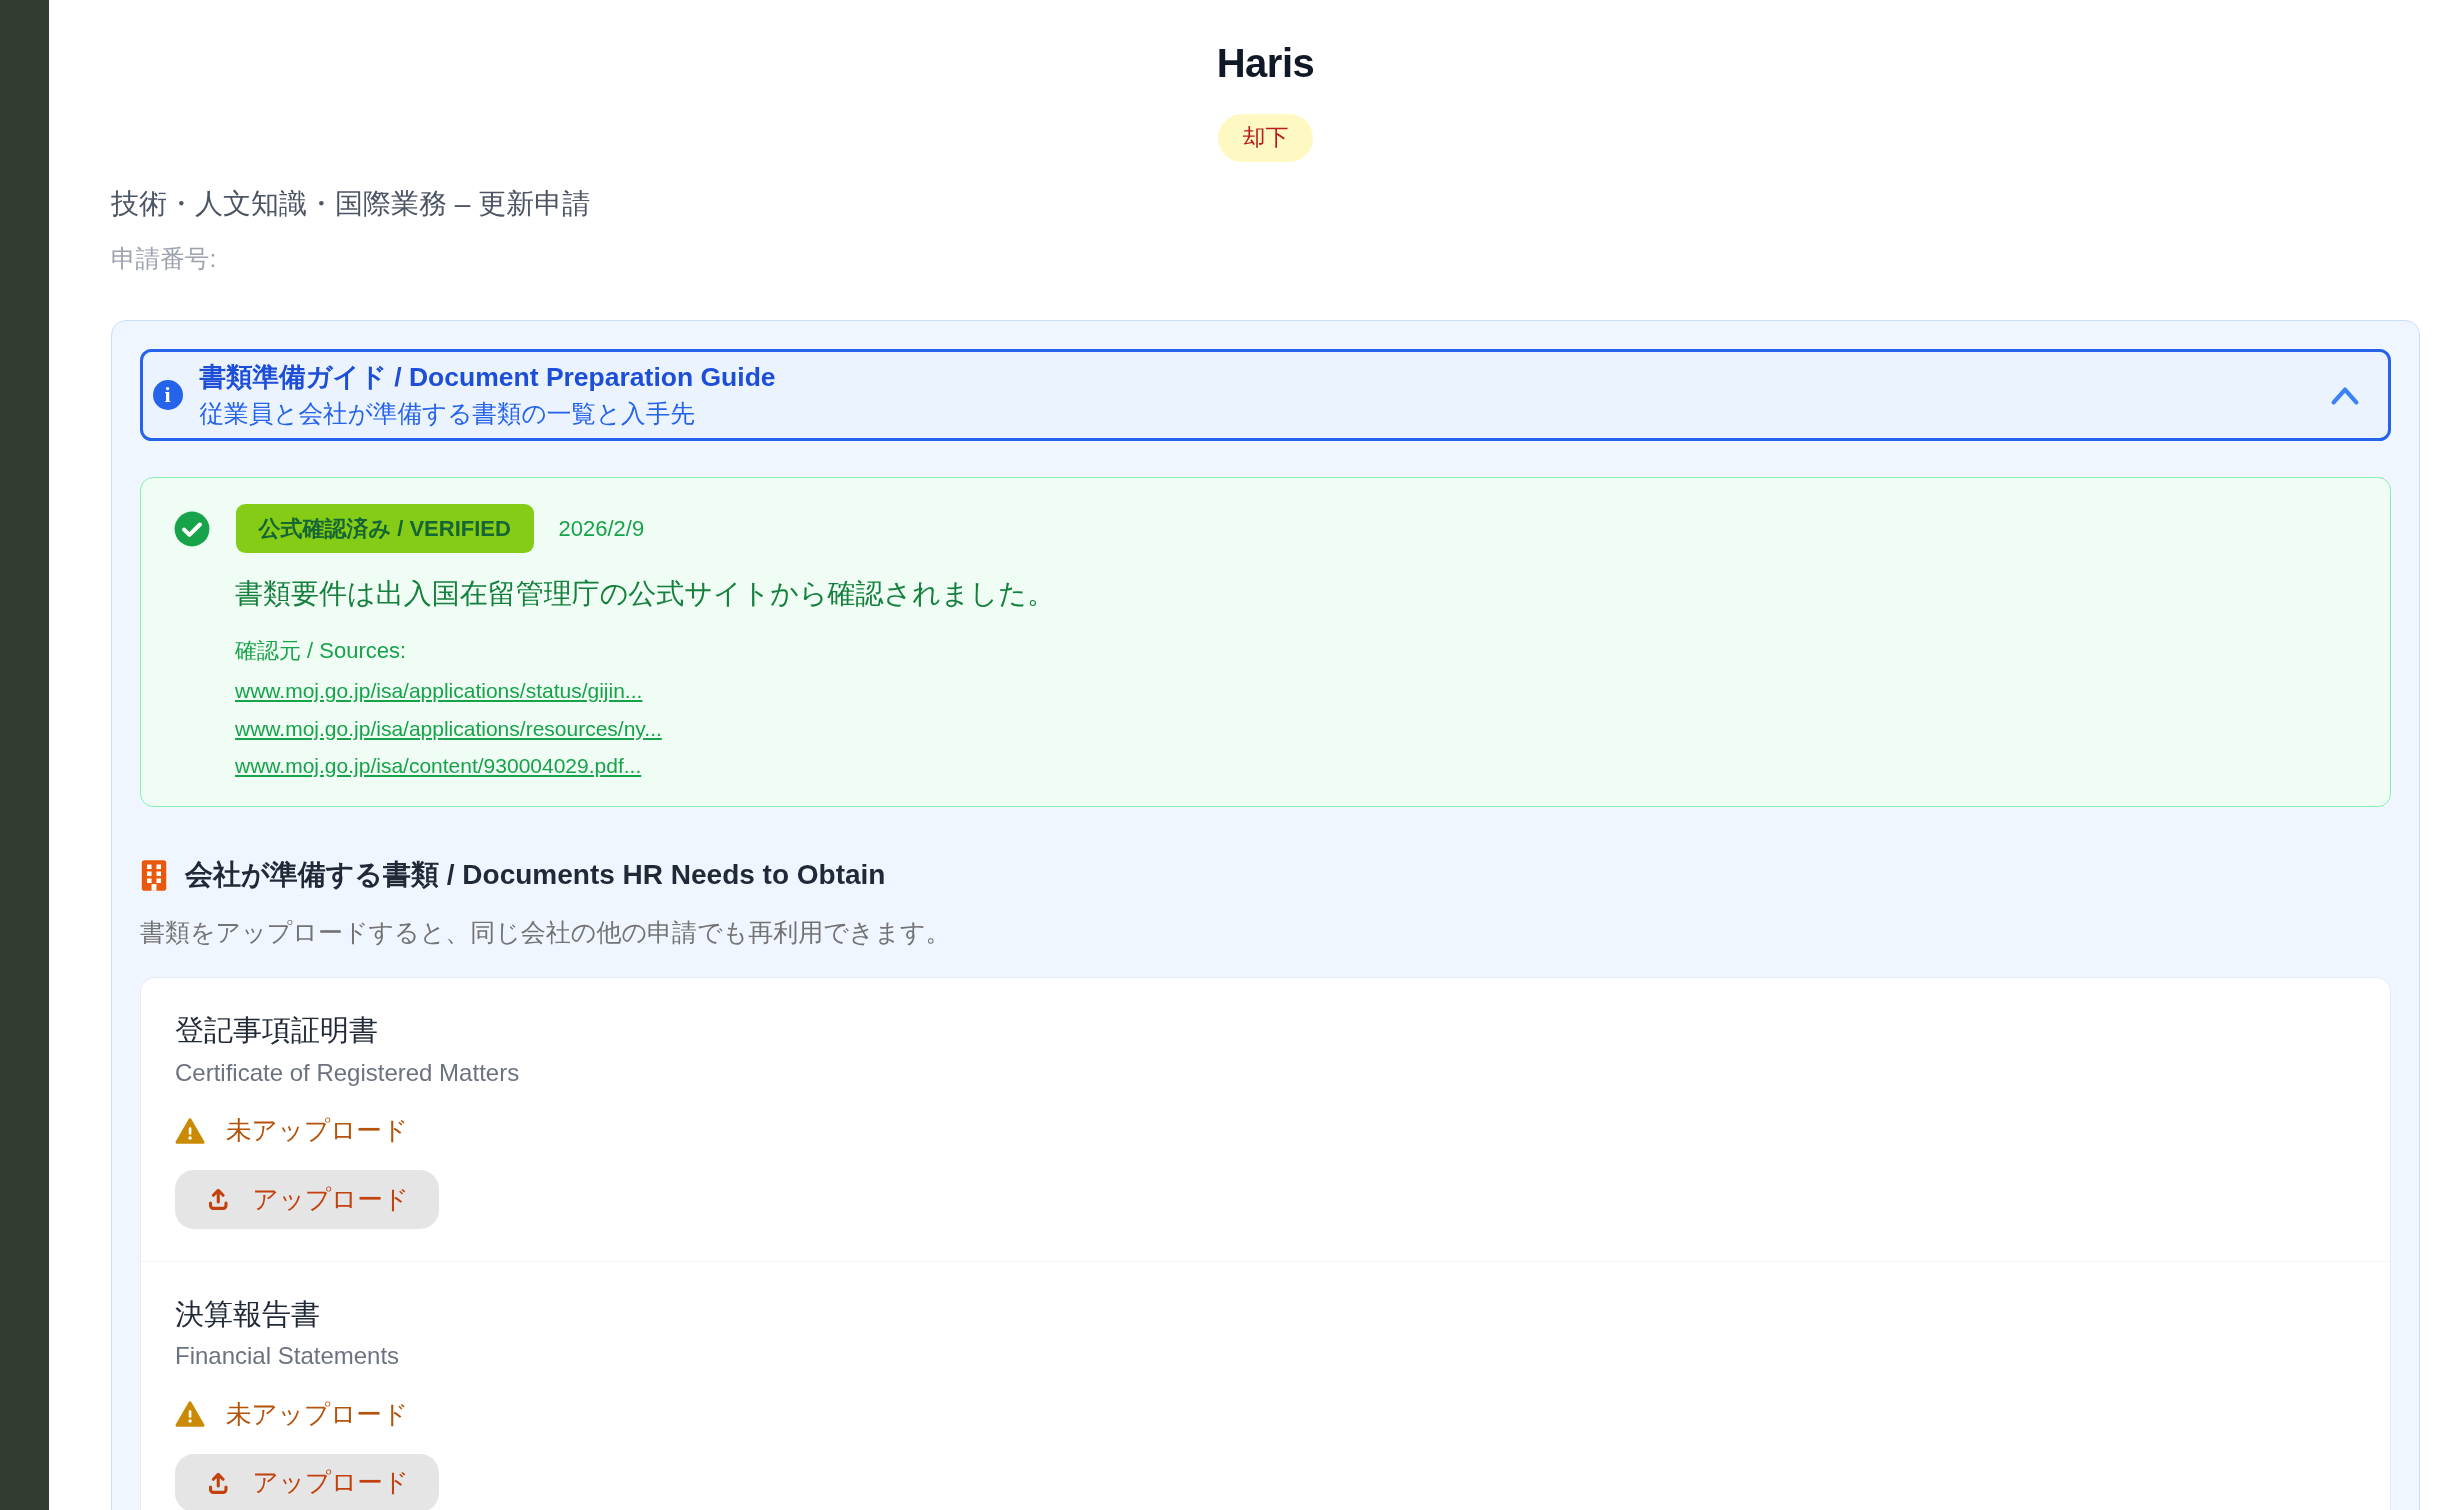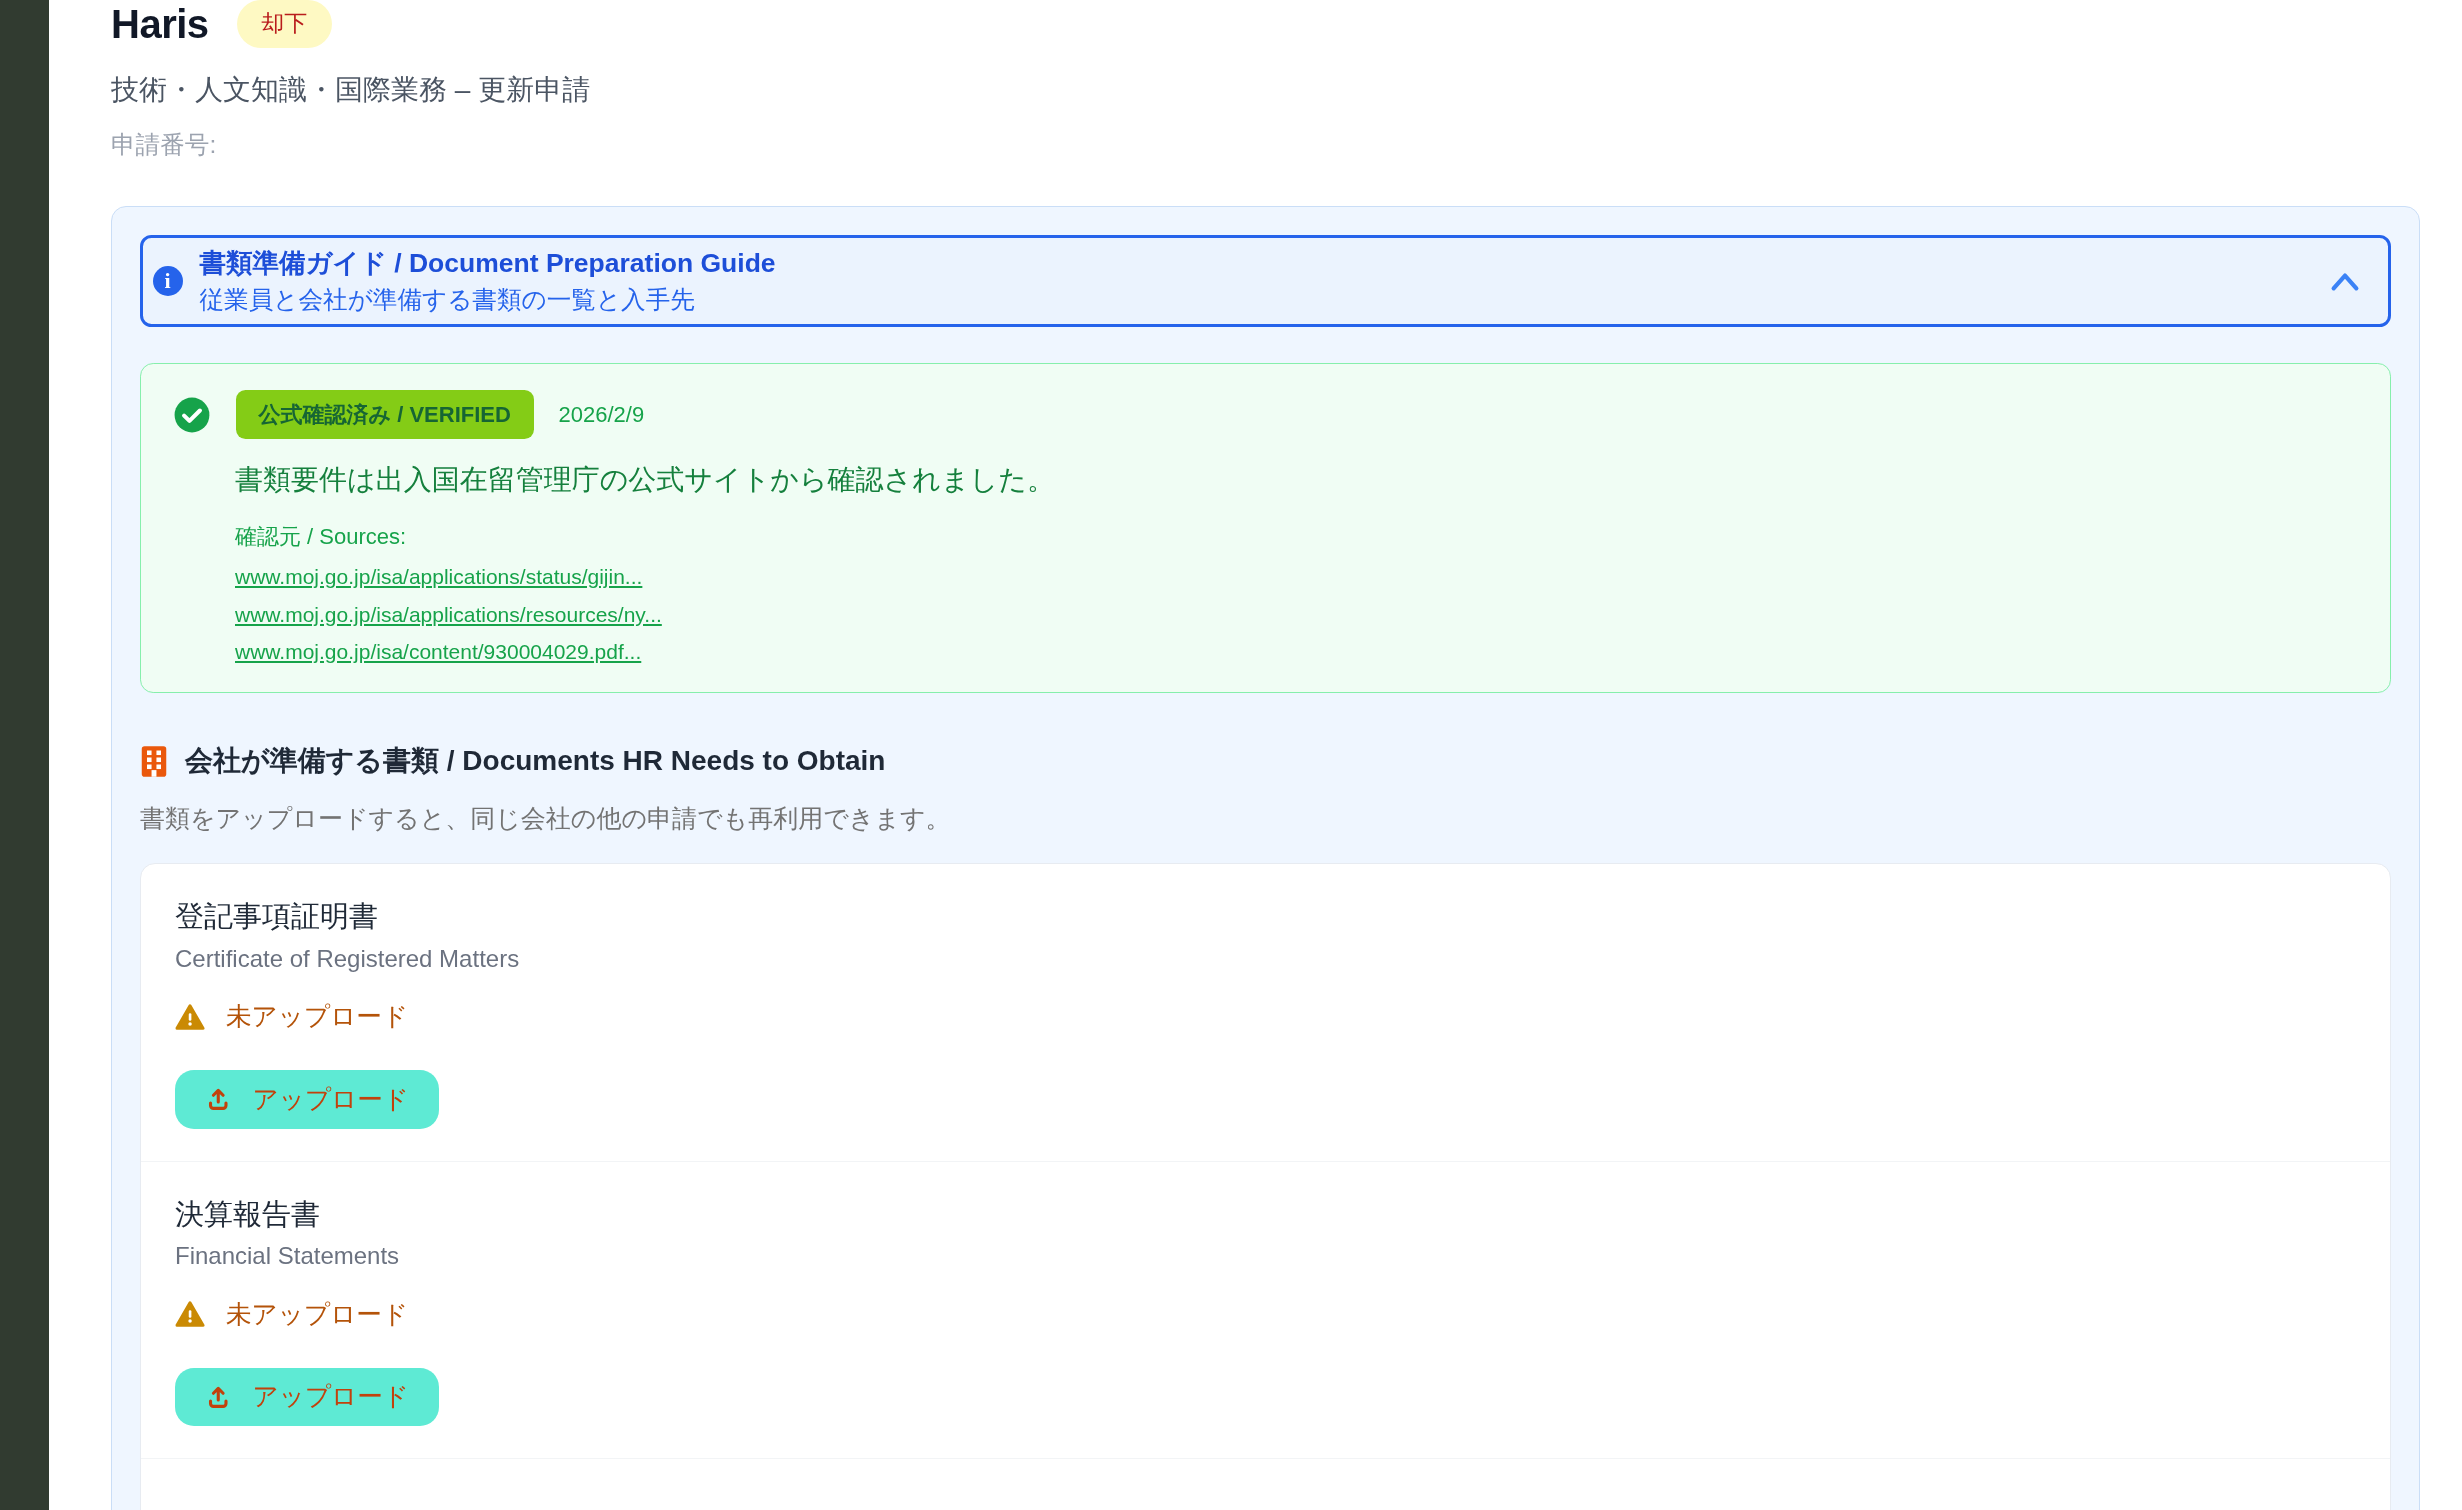--- a/index.html
+++ b/index.html
@@ -9,21 +9,21 @@
     font-family:"Liberation Sans","DejaVu Sans",sans-serif;
     -webkit-font-smoothing:antialiased;
   }
   .left-strip{
     position:absolute;left:0;top:0;width:49px;height:1510px;background:#313b30;
   }
   .content{
     position:absolute;left:111px;top:0;width:2309px;
   }
   
-  .title-row{display:flex;align-items:center;gap:28px;}
+  .title-row{display:flex;align-items:center;gap:28px;margin-top:40px;flex-direction:column;}
   .page-title{font-size:40px;font-weight:bold;color:#111827;margin:0;letter-spacing:-0.5px;line-height:1.15;}
   .badge-rejected{
     background:#fef9c3;color:#b91c1c;font-size:23px;line-height:1;
     padding:12.3px 24.6px;border-radius:945px;white-space:nowrap;
   }
   .visa-subtitle{margin-top:23px;font-size:28px;color:#4b5563;}
   .app-number{margin-top:19px;font-size:24.6px;color:#9ca3af;}
 
   
   .guide-panel{
@@ -80,22 +80,22 @@
     margin-top:28px;background:#ffffff;border:0.9px solid #e7ebf1;border-radius:15px;
     overflow:hidden;
   }
   .doc-item{padding:36px 34px 32px 34px;}
   .doc-item + .doc-item{border-top:1.9px solid #f2f4f6;}
   .doc-title{font-size:29px;color:#1f2937;line-height:1.15;}
   .doc-en{margin-top:11.4px;font-size:24px;color:#6b7280;}
   .doc-status{margin-top:26.5px;display:flex;align-items:center;gap:21px;color:#b45309;font-size:25.6px;}
   .warning-triangle{flex:none;display:block;}
   .upload-btn{
-    margin-top:36px;display:inline-flex;align-items:center;gap:21px;
-    background:#5eead4;color:#c2410c;font-size:25.6px;line-height:1;
+    margin-top:22px;display:inline-flex;align-items:center;gap:21px;
+    background:#e5e5e5;color:#c2410c;font-size:25.6px;line-height:1;
     padding:16px 30px;border-radius:19px;border:none;cursor:pointer;
     font-family:inherit;
   }
   .upload-glyph{flex:none;display:block;}
 </style>
 </head>
 <body>
 
 <div class="left-strip"></div>
 

